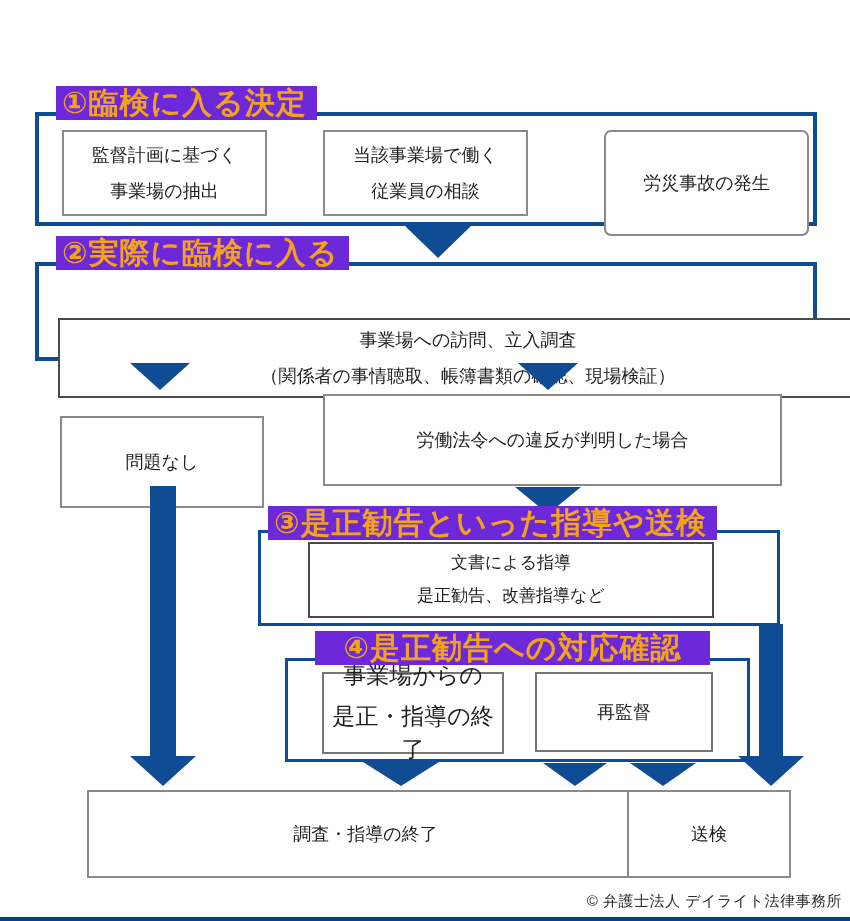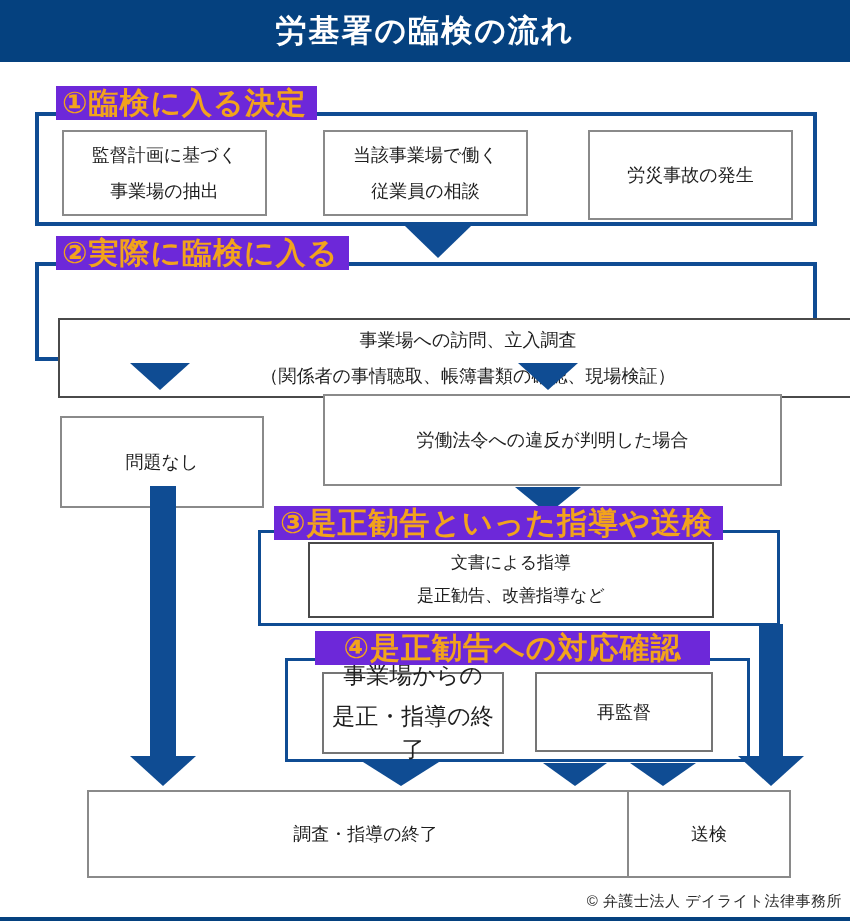--- a/index.html
+++ b/index.html
@@ -33,39 +33,39 @@
   .shaft{position:absolute;background:var(--blue);z-index:3;}
 
   .footer{position:absolute;top:892px;right:8px;font-size:15px;color:#2b2b2b;letter-spacing:0.5px;}
   .bottombar{position:absolute;left:0;top:917px;width:850px;height:4px;background:var(--hdr);}
 
   
   .h1pos{left:56px;top:86px;}
   .s1frame{left:35px;top:112px;width:782px;height:114px;}
   .boxA{left:62px;top:130px;width:205px;height:86px;}
   .boxB{left:323px;top:130px;width:205px;height:86px;}
-  .boxC{left:588px;top:130px;width:205px;height:90px;}
+  .boxC{left:604px;top:130px;width:205px;height:106px;border-radius:7px;}
   .tri1{left:405px;top:226px;border-left:33px solid transparent;border-right:33px solid transparent;border-top:32px solid var(--blue);}
 
   
   .h2pos{left:56px;top:236px;}
   .s2frame{left:35px;top:262px;width:782px;height:99px;}
   .s2box{left:58px;top:274px;width:820px;height:80px;gap:10px;margin-top:44px;}
   .tri2a{left:130px;top:363px;border-left:30px solid transparent;border-right:30px solid transparent;border-top:27px solid var(--blue);}
   .tri2b{left:518px;top:363px;border-left:30px solid transparent;border-right:30px solid transparent;border-top:27px solid var(--blue);}
 
   
   .noProblem{left:60px;top:416px;width:204px;height:92px;}
   .violation{left:323px;top:394px;width:459px;height:92px;}
   .barLeftShaft{left:150px;top:486px;width:26px;height:270px;}
   .barLeftHead{left:130px;top:756px;border-left:33px solid transparent;border-right:33px solid transparent;border-top:30px solid var(--blue);}
   .tri3{left:515px;top:487px;border-left:33px solid transparent;border-right:33px solid transparent;border-top:27px solid var(--blue);}
 
   
-  .h3pos{left:274px;top:506px;}
+  .h3pos{left:268px;top:506px;}
   .s3frame{left:258px;top:530px;width:522px;height:96px;}
   .s3box{left:308px;top:542px;width:406px;height:76px;gap:8px;font-size:17px;}
   .bigShaft{left:759px;top:624px;width:24px;height:132px;}
   .bigHead{left:738px;top:756px;border-left:33px solid transparent;border-right:33px solid transparent;border-top:30px solid var(--blue);}
 
   
   .h4pos{left:315px;top:631px;width:395px;text-align:center;padding:0;}
   .s4frame{left:285px;top:658px;width:465px;height:104px;}
   .boxD{left:322px;top:672px;width:182px;height:82px;border-color:#757575;font-size:23px;gap:7px;}
   .boxE{left:535px;top:672px;width:178px;height:80px;border-color:#757575;}
@@ -75,23 +75,20 @@
 
   
   .endF{left:60px;top:790px;width:557px;height:88px;margin-left:27px;}
   .endG{left:627px;top:790px;width:164px;height:88px;}
 </style>
 </head>
 <body>
 
 <div class="canvas">
 
-  <div class="header">
-    <div class="title">労基署の臨検の流れ</div>
-  </div>
 
   <div class="frame s1frame"></div>
   <div class="sec-heading h1pos">①臨検に入る決定</div>
   <div class="fbox boxA">
     <div>監督計画に基づく</div>
     <div>事業場の抽出</div>
   </div>
   <div class="fbox boxB">
     <div>当該事業場で働く</div>
     <div>従業員の相談</div>

